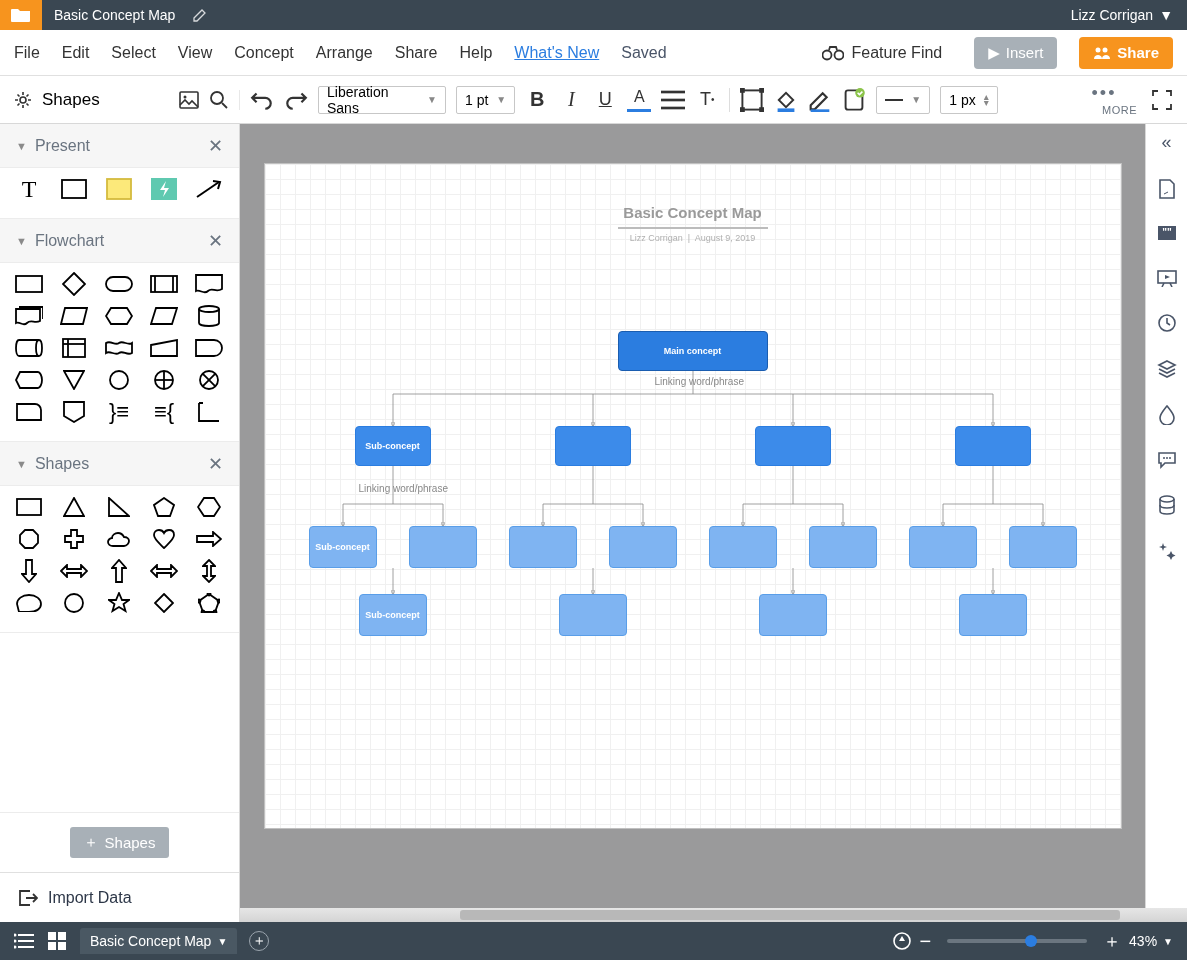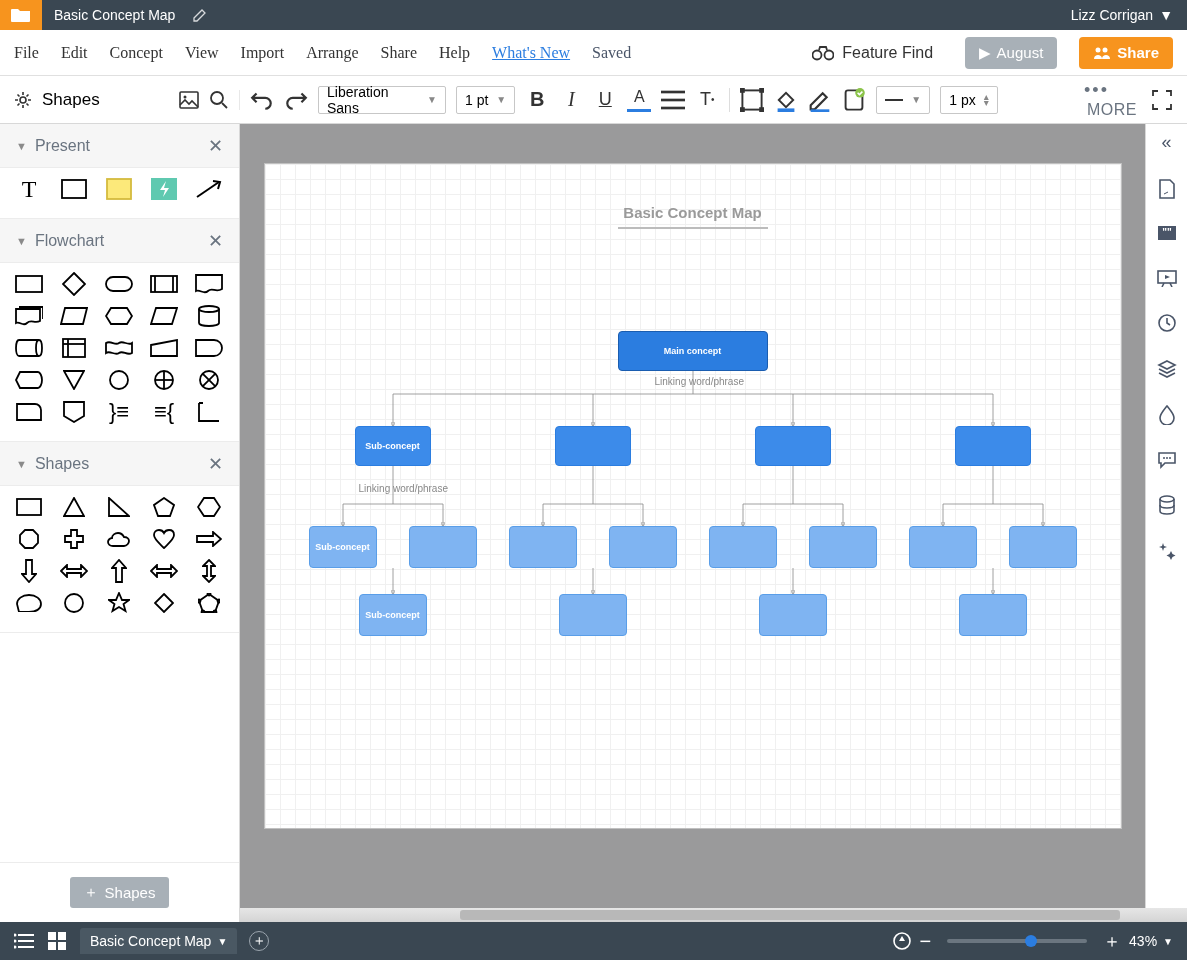--- a/index.html
+++ b/index.html
@@ -7,40 +7,40 @@
 
 
 .titlebar { background: #3a4752; height: 30px; display: flex; align-items: center; color: #fff; font-size: 14px; }
 .titlebar .folder-icon { background: #f7941e; width: 42px; height: 30px; display: flex; align-items: center; justify-content: center; }
 .titlebar .doc-title { padding: 0 12px; }
 .titlebar .edit-icon { margin-left: 6px; opacity: .8; }
 .titlebar .user { margin-left: auto; padding: 0 14px; display: flex; align-items: center; gap: 6px; }
 
 
 .menubar { background: #fff; height: 46px; display: flex; align-items: center; border-bottom: 1px solid #e0e0e0; padding: 0 14px; gap: 22px; font-size: 16px; color: #333; }
-.menubar .menu-item { cursor: pointer; font-family: Liberation Serif, serif; }
+.menubar .menu-item { cursor: pointer; }
 .menubar .whatsnew { color: #2b7de0; text-decoration: underline; }
 .menubar .saved { color: #4a5568; }
 .menubar .spacer { flex: 1; }
 .menubar .feature-find { display: flex; align-items: center; gap: 8px; margin-right: 10px; }
 .menubar .btn { height: 32px; border-radius: 4px; display: flex; align-items: center; padding: 0 14px; font-size: 15px; gap: 6px; cursor: pointer; }
 .menubar .btn-present { background: #a8b0b7; color: #fff; }
 .menubar .btn-share { background: #f7941e; color: #fff; font-weight: 600; }
 
 
 .toolbar { background: #fff; height: 48px; border-bottom: 1px solid #d8d8d8; display: flex; align-items: center; }
 .toolbar-left { width: 240px; display: flex; align-items: center; padding: 0 10px 0 14px; gap: 10px; border-right: 1px solid #e8e8e8; }
 .toolbar-left .gear-label { font-size: 17px; font-weight: 500; }
 .toolbar-left .spacer { flex: 1; }
 .toolbar-main { flex: 1; display: flex; align-items: center; padding: 0 10px; gap: 10px; }
 .toolbar-right-end { display: flex; align-items: center; padding: 0 14px; gap: 14px; }
 .sel { border: 1px solid #c7c7c7; background: #fff; height: 28px; display: flex; align-items: center; padding: 0 8px; font-size: 14px; gap: 8px; border-radius: 2px; }
 .font-sel { width: 128px; justify-content: center; }
 .icon-btn { width: 24px; height: 24px; display: flex; align-items: center; justify-content: center; color: #333; }
-.more-lbl { font-size: 16px; color: #6a7480; letter-spacing: .5px; margin-left: 31px; }
+.more-lbl { font-size: 11px; color: #6a7480; letter-spacing: .5px; margin-left: 31px; }
 
 
 .body { flex: 1; display: flex; min-height: 0; }
 .sidebar { width: 240px; border-right: 1px solid #d8d8d8; display: flex; flex-direction: column; background: #fff; overflow: hidden; }
 .section-header { height: 44px; display: flex; align-items: center; padding: 0 16px; font-size: 16px; color: #6a7480; border-bottom: 1px solid #ececec; background: #f6f6f6;}
 .section-header .tri { margin-right: 8px; font-size: 11px; color: #8a8a8a; }
 .section-header .close { margin-left: auto; font-size: 18px; color: #6a7480; }
 .shape-grid { padding: 10px 14px 18px 14px; display: grid; grid-template-columns: repeat(5, 1fr); gap: 10px 14px; border-bottom: 1px solid #ececec; }
 .shape-cell { width: 30px; height: 22px; display: flex; align-items: center; justify-content: center; }
 .shape-cell svg { stroke: #000; fill: none; stroke-width: 1.8; }
@@ -99,40 +99,40 @@
   </span>
   <div class="user">
     <span>Lizz Corrigan</span>
     <span>▼</span>
   </div>
 </div>
 
 <div class="menubar">
   <span class="menu-item">File</span>
   <span class="menu-item">Edit</span>
+  <span class="menu-item">Select</span>
+  <span class="menu-item">View</span>
   <span class="menu-item">Concept</span>
-  <span class="menu-item">View</span>
-  <span class="menu-item">Import</span>
   <span class="menu-item">Arrange</span>
   <span class="menu-item">Share</span>
   <span class="menu-item">Help</span>
   <span class="menu-item whatsnew">What's New</span>
   <span class="menu-item saved">Saved</span>
   <div class="spacer"></div>
   <div class="feature-find">
     <svg width="22" height="16" viewBox="0 0 22 16">
         <circle cx="5" cy="10" r="4.5" stroke="#333" fill="none" stroke-width="1.8"></circle>
         <circle cx="17" cy="10" r="4.5" stroke="#333" fill="none" stroke-width="1.8"></circle>
         <path d="M7 5l1-3h6l1 3" stroke="#333" fill="none" stroke-width="1.8"></path>
       </svg>
     <span>Feature Find</span>
   </div>
   <div class="btn btn-present">
     <span>▶</span>
-    <span>August</span>
+    <span>Insert</span>
   </div>
   <div class="btn btn-share">
     <svg width="18" height="14" viewBox="0 0 18 14">
         <circle cx="5" cy="4" r="2.5" fill="#fff"></circle>
         <circle cx="12" cy="4" r="2.5" fill="#fff"></circle>
         <path d="M1 13c0-3 2-4 4-4s4 1 4 4M9 13c0-3 2-4 4-4s4 1 4 4" fill="#fff"></path>
       </svg>
     <span>Share</span>
   </div>
 </div>
@@ -512,28 +512,37 @@
         </div>
     </div>
 
     <div class="shapes-btn-row">
       <div class="shapes-btn">
         <span>＋</span>
         <span>Shapes</span>
       </div>
     </div>
 
+    <div class="import-row">
+      <svg width="20" height="18" viewBox="0 0 20 18">
+          <path d="M12 2H2v14h10M8 9h11M15 5l4 4-4 4" fill="none" stroke="#333" stroke-width="1.8"></path>
+        </svg>
+      <span>Import Data</span>
+    </div>
   </div>
 
   <div class="canvas-wrap">
     <div class="canvas-scroll">
       <div class="paper">
         <div class="doc-title-block">
           <div class="t">Basic Concept Map</div>
           <div class="line"></div>
+          <div class="sub">
+            <span>Lizz Corrigan</span> &nbsp;|&nbsp; <span>August 9, 2019</span>
+          </div>
         </div>
 
         <svg class="conn-svg">
           <defs>
               <marker id="arr" markerWidth="6" markerHeight="6" refX="5" refY="3" orient="auto">
                 <path d="M0 0L6 3L0 6z" fill="#888"></path>
               </marker>
             </defs>
 
           <line x1="428" y1="206" x2="428" y2="230"></line>

